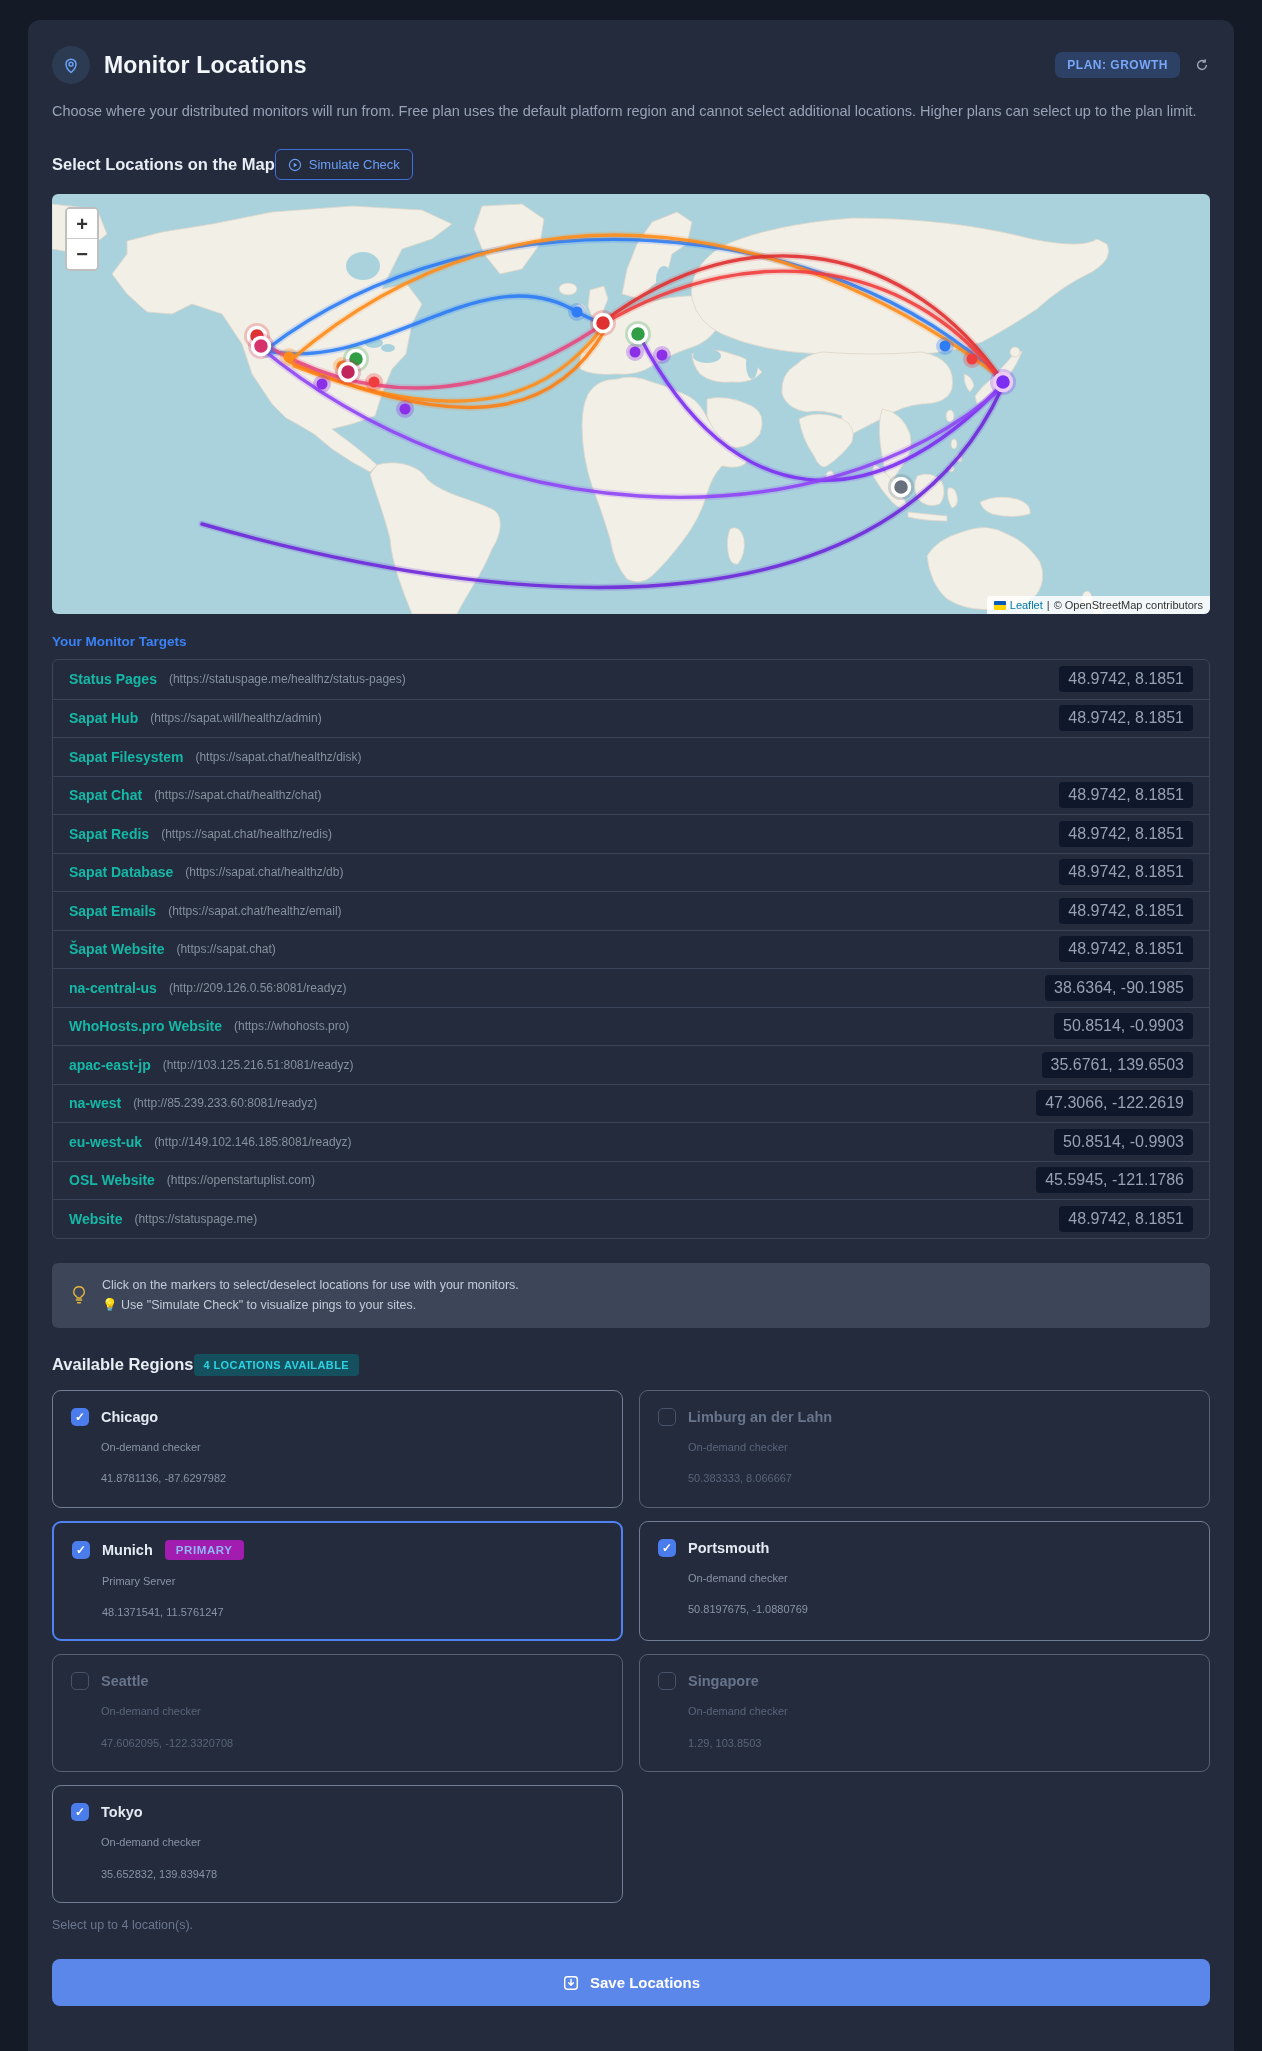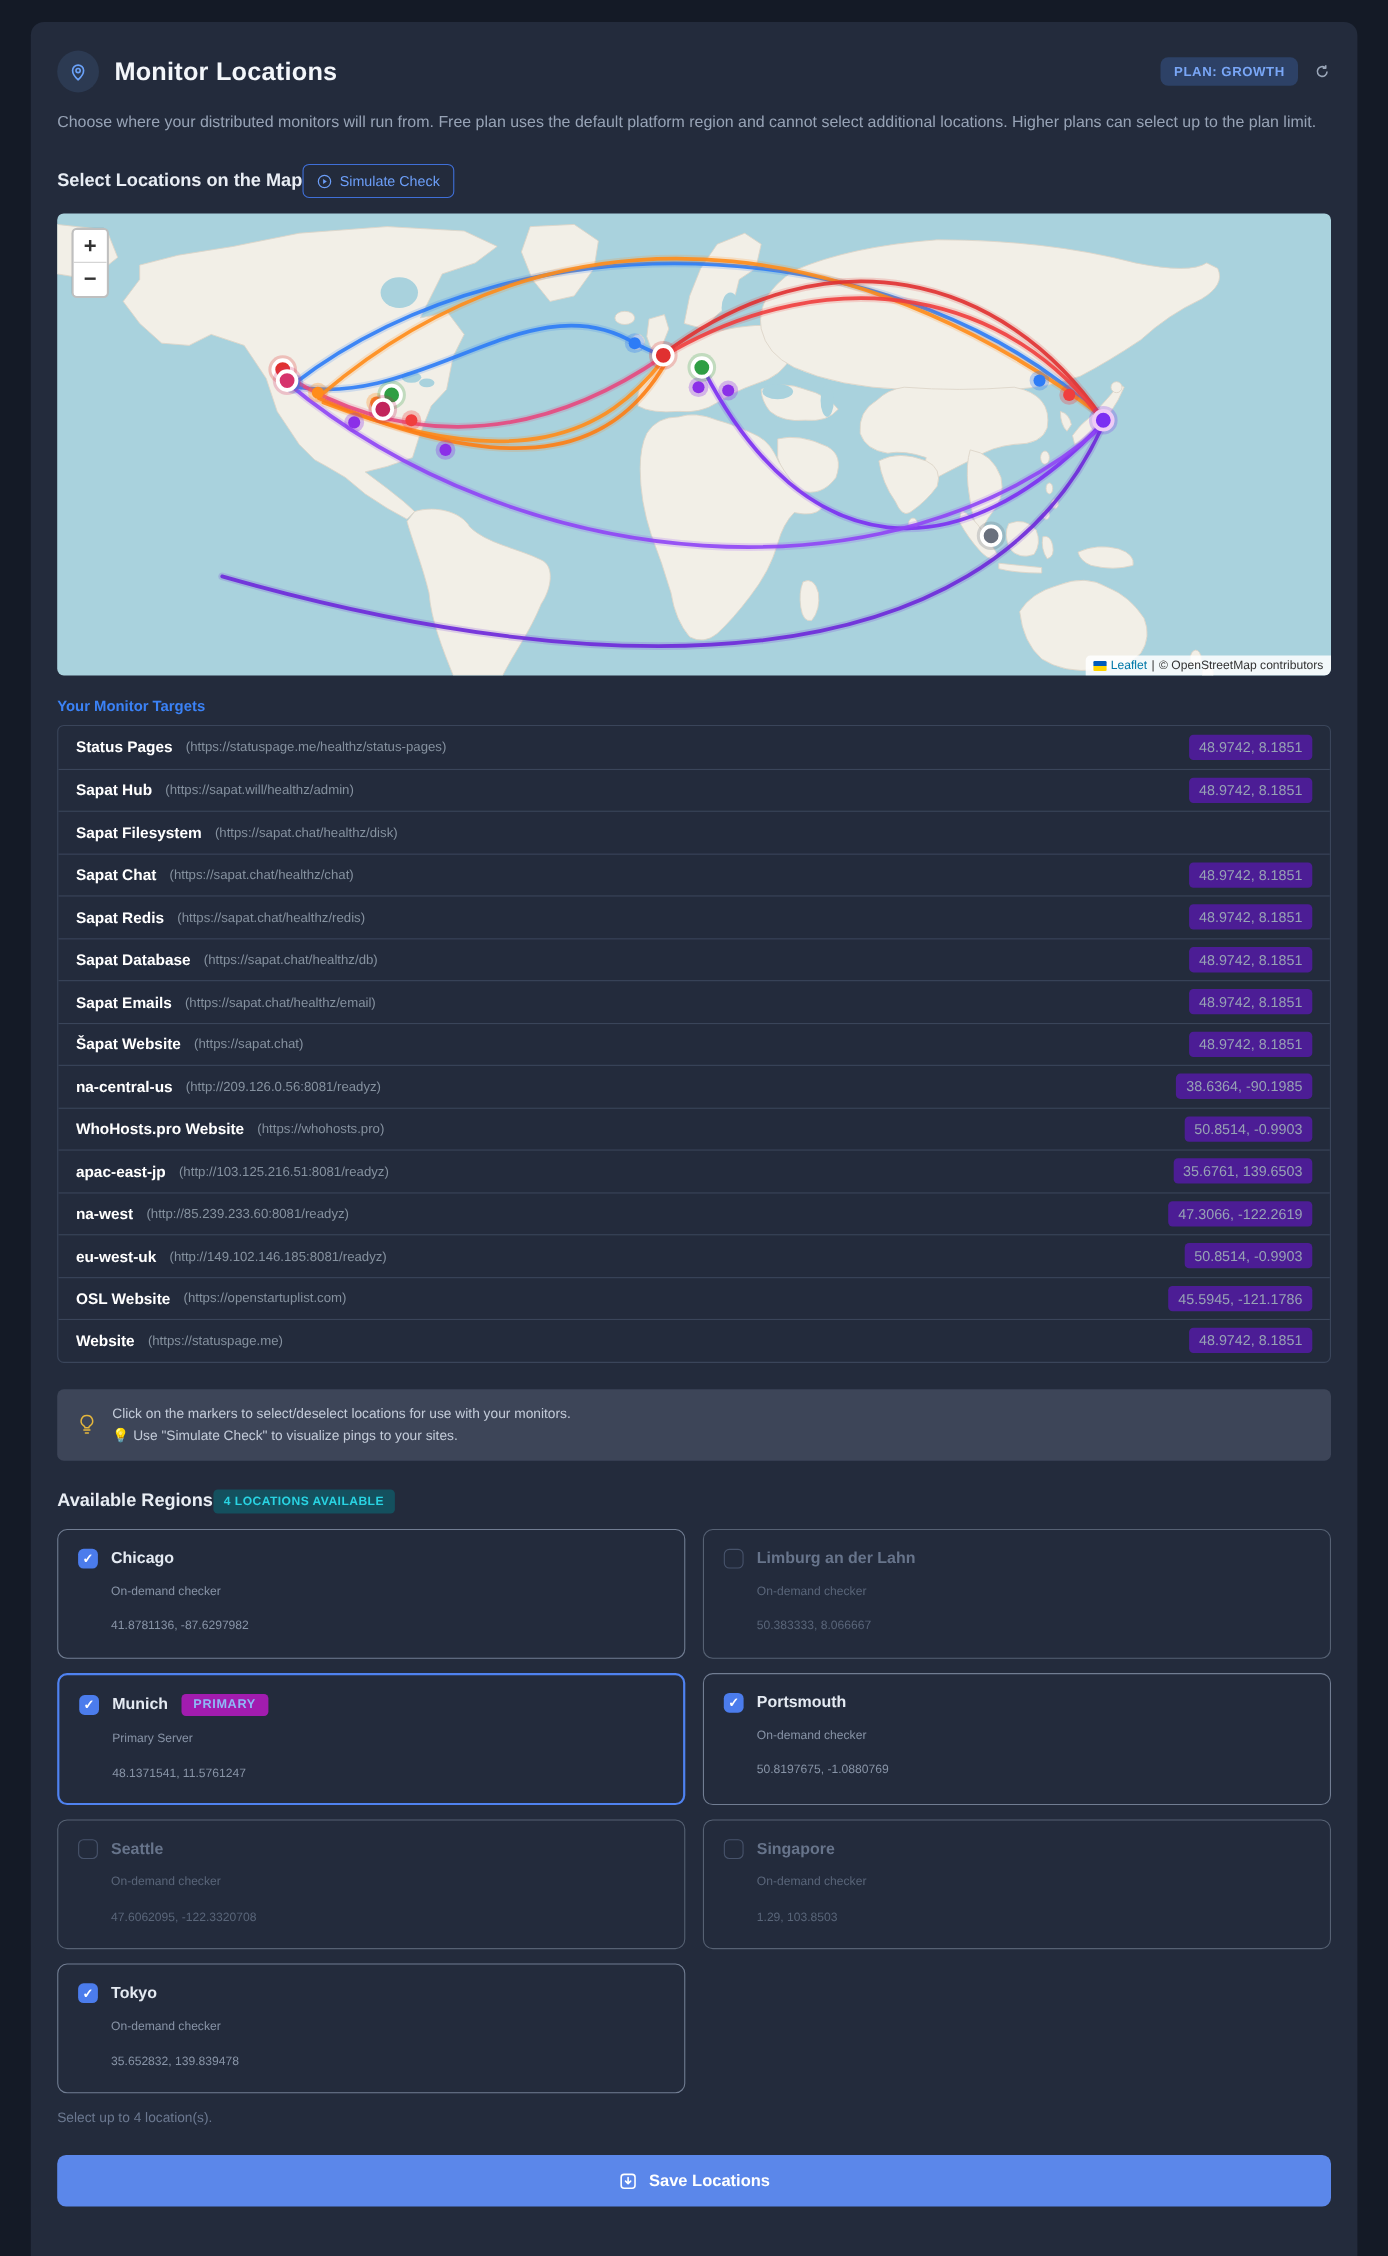--- a/index.html
+++ b/index.html
@@ -29,23 +29,23 @@
   .zoomctl button:first-child { border-bottom:1px solid #ccc; }
   .attrib { position:absolute; right:0; bottom:0; background:rgba(255,255,255,.85); font-size:11px; color:#333; padding:3px 7px; display:flex; align-items:center; gap:4px; border-top-left-radius:4px; }
   .attrib a { color:#0078a8; text-decoration:none; }
   .flag { width:12px; height:9px; display:inline-block; background:linear-gradient(#005bbb 50%, #ffd500 50%); border-radius:1px; }
 
   
   .targets-h { font-size:13.5px; color:#3b82f6; font-weight:700; margin-bottom:10px; }
   .targets { border:1px solid #3a455a; border-radius:6px; overflow:hidden; margin-bottom:24px; }
   .trow { display:flex; align-items:center; min-height:38.5px; padding:0 16px; gap:12px; }
   .trow + .trow { border-top:1px solid #3a455a; }
-  .t-name { font-size:14px; font-weight:700; color:#ffffff; white-space:nowrap; }
+  .t-name { font-size:14px; font-weight:700; color:#14b8a6; white-space:nowrap; }
   .t-url { font-size:12px; color:#85919f; }
-  .t-coord { margin-left:auto; background:#4c1d95; color:#96a2b4; font-size:13px; padding:4px 9px; border-radius:4px; white-space:nowrap; }
+  .t-coord { margin-left:auto; background:#0f172a; color:#96a2b4; font-size:16px; padding:4px 9px; border-radius:4px; white-space:nowrap; }
 
   
   .tip { background:#3d4558; border-radius:6px; padding:12px 16px; display:flex; gap:12px; align-items:center; margin-bottom:26px; }
   .tip-text { color:#c3cbd9; font-size:12.5px; line-height:1.65; }
   .avail-badge { background:#14505e; color:#29d3e2; font-size:11px; font-weight:700; letter-spacing:.4px; padding:5px 10px; border-radius:4px; }
 
   
   .grid { display:grid; grid-template-columns:1fr 1fr; gap:13px 16px; margin-bottom:15px; }
   .card { border:1px solid #717d92; border-radius:9px; padding:17px 18px; min-height:118px; cursor:pointer; background:transparent; }
   .card.primary { border:2px solid #4f82f0; }

